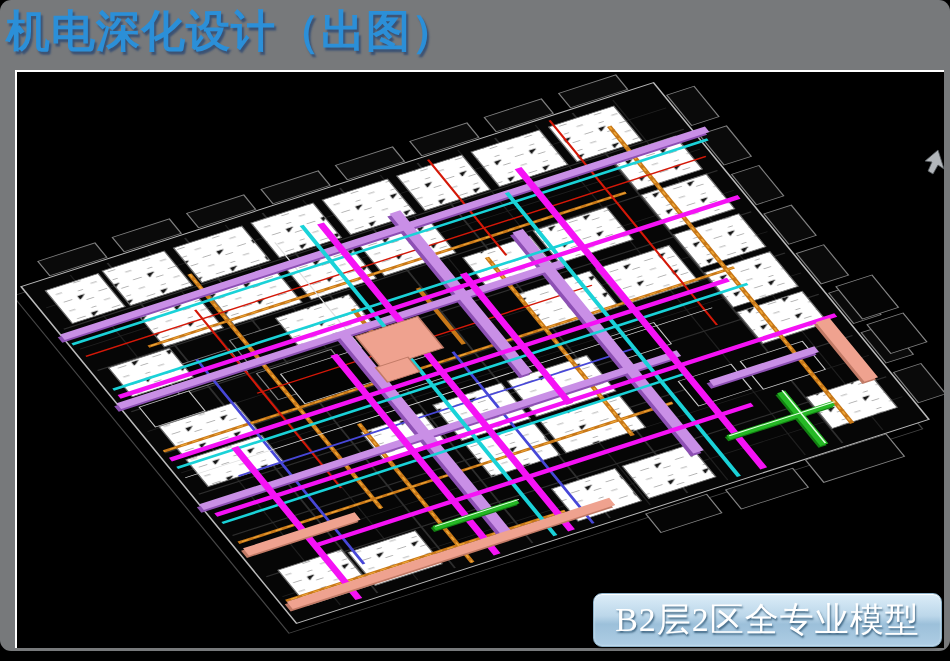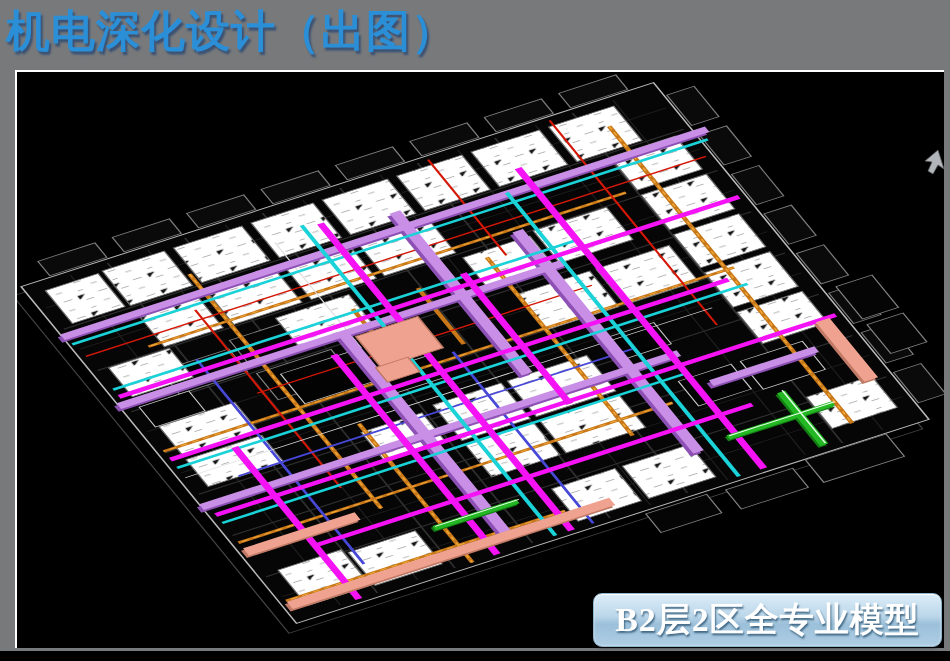--- a/index.html
+++ b/index.html
@@ -1,21 +1,21 @@
 <!DOCTYPE html>
 <html style="--slide-bg: #77797b; --title-text: #2b8fd8; --viewport-bg: #000000; --viewport-border: #ffffff; --caption-text: #ffffff; --caption-top: #dcedf8; --caption-bottom: #aecde4; --room-fill: #ffffff; --duct-violet: #c98fe6; --pipe-magenta: #f512f5; --pipe-cyan: #1ad2d8; --tray-orange: #c87818; --pipe-red: #d41808; --pipe-blue: #4747d8; --duct-salmon: #efa28f; --duct-green: #25b825;"><head>
 <meta charset="utf-8">
 <style>
   html,body{margin:0;padding:0;}
   body{
     width:950px;height:661px;position:relative;overflow:hidden;
     background:#000;
     font-family:"Liberation Sans","DejaVu Sans",sans-serif;
   }
-  .slide{position:absolute;left:0;top:0;width:950px;height:651px;background:var(--slide-bg,#77797b);}
+  .slide{position:absolute;left:0;top:0;width:950px;height:651px;background:var(--slide-bg,#77797b);border-radius:11px;}
   .title-bar{position:absolute;left:0;top:0;width:100%;height:70px;}
   .slide-title{
     margin:0;padding:2px 0 0 6px;
     font-size:44px;line-height:58px;font-weight:bold;letter-spacing:1px;
     color:var(--title-text,#2b8fd8);
     text-shadow:2px 3px 2px rgba(10,50,110,0.55);
     white-space:nowrap;
   }
   .viewport{
     position:absolute;left:15px;top:70px;width:927px;height:576px;
@@ -57,21 +57,21 @@
     position:absolute;right:2px;bottom:1px;width:349px;height:54px;
     border-radius:9px;
     background:linear-gradient(180deg,var(--caption-top,#dcedf8) 0%,#bcd7ea 42%,#9cc0da 58%,var(--caption-bottom,#aecde4) 100%);
     border:1px solid #8fb4cc;
     box-shadow:inset 0 1px 0 #ffffff, inset 0 0 2px #e8f4fc, 0 1px 3px rgba(0,0,0,0.55);
     display:flex;align-items:center;justify-content:center;
     box-sizing:border-box;
   }
   .caption-text{
     font-family:"Liberation Serif","DejaVu Serif",serif;
-    font-size:34px;font-weight:bold;letter-spacing:1px;
+    font-size:34px;font-weight:normal;letter-spacing:1px;
     color:var(--caption-text,#fff);
     text-shadow:1px 2px 2px rgba(40,80,110,0.8);
     white-space:nowrap;
   }
   .bottom-strip{position:absolute;left:0;top:651px;width:950px;height:10px;background:#000;}
 </style>
 </head>
 <body>
 
 <div class="slide">

